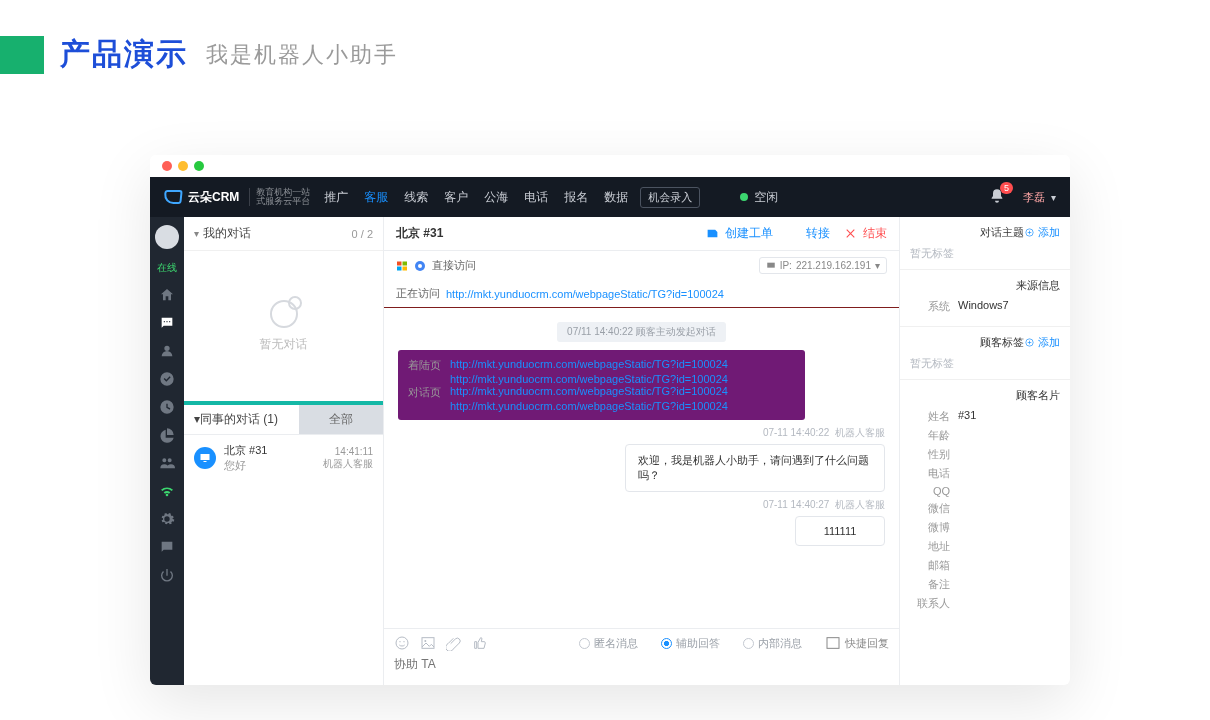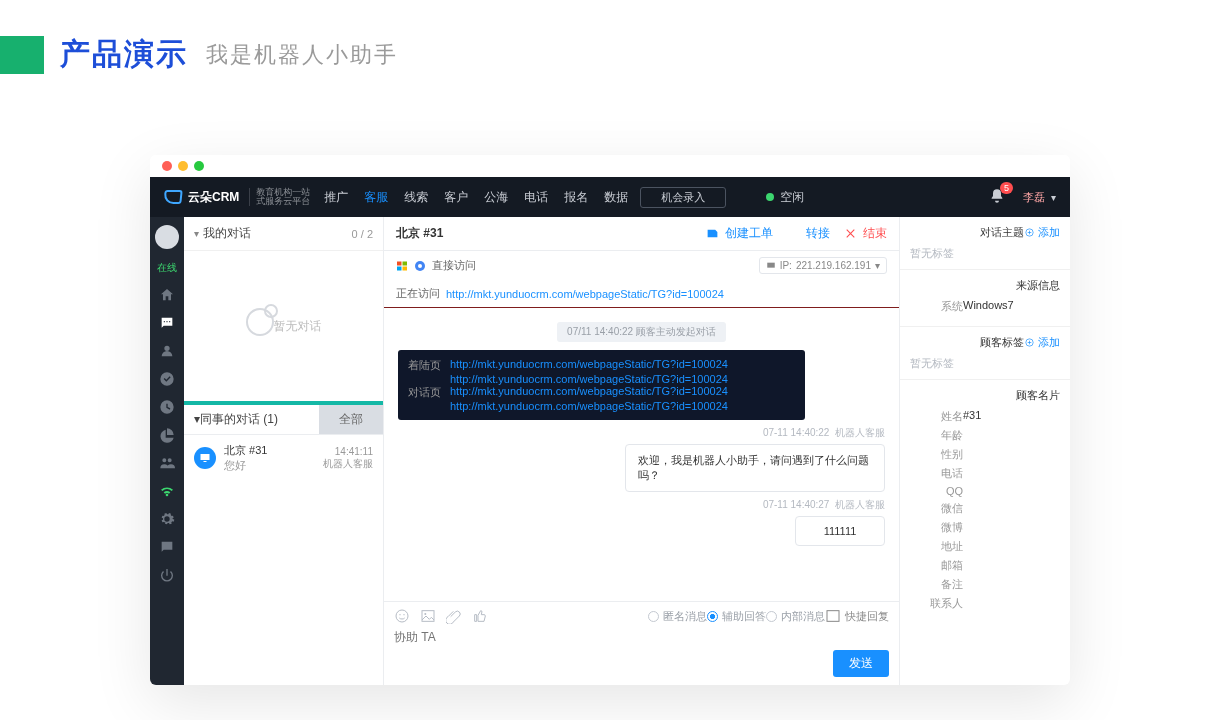--- a/index.html
+++ b/index.html
@@ -16,21 +16,21 @@
 .tldot.r{background:#ff5f56}.tldot.y{background:#ffbd2e}.tldot.g{background:#27c93f}
 
 .topdark{height:40px;background:#141a23;display:flex;align-items:center;color:#c9cdd4;font-size:12px;padding:0 14px}
 .logo{display:flex;align-items:center;gap:6px;margin-right:14px}
 .logo-mark{width:18px;height:14px;border:2px solid #3fa7ff;border-radius:3px 3px 3px 10px;transform:skewX(-6deg)}
 .logo-txt{color:#fff;font-weight:700;font-size:12px}
 .logo-tag{font-size:9px;color:#8b8f95;line-height:1.05;border-left:1px solid #3a3f48;padding-left:6px;margin-left:4px}
 .nav-items{display:flex;gap:16px}
 .nav-items span{cursor:pointer}
 .nav-items .active{color:#1990ff}
-.rec-btn{border:1px solid #4b5360;border-radius:3px;padding:2px 20px;margin-left:12px;color:#c9cdd4;font-size:11px;cursor:pointer}
+.rec-btn{border:1px solid #4b5360;border-radius:3px;padding:2px 7px;margin-left:12px;color:#c9cdd4;font-size:11px;cursor:pointer}
 .status-dot{width:8px;height:8px;border-radius:50%;background:#3cd66f;margin-left:40px;margin-right:6px}
 .spacer{flex:1}
 .bell{position:relative;margin-right:18px;cursor:pointer}
 .bell svg{width:16px;height:16px;fill:#c9cdd4}
 .bell-badge{position:absolute;top:-6px;right:-8px;background:#ff4d4f;color:#fff;font-size:9px;border-radius:8px;padding:0 4px;line-height:12px}
 .user-name{color:#fca5a5;font-size:11px}
 .chev{margin-left:6px;color:#c9cdd4;font-size:10px}
 
 .main{display:flex;height:calc(100% - 62px)}
 
@@ -38,72 +38,72 @@
 .avatar-sm{width:24px;height:24px;border-radius:50%;background:#d9dde3}
 .rail-status{color:#3cd66f;font-size:10px}
 .rail-ic{width:16px;height:16px;fill:#6f7782;cursor:pointer}
 .rail-ic.on{fill:#fff}
 .rail-ic.green{fill:#3cd66f}
 
 .convcol{width:200px;border-right:1px solid #ebedf0;display:flex;flex-direction:column;font-size:12px;color:#444}
 .conv-hdr{display:flex;align-items:center;justify-content:space-between;padding:8px 10px;border-bottom:1px solid #f0f0f0}
 .conv-hdr .arrow{font-size:10px;color:#888;margin-right:4px}
 .conv-count{color:#999;font-size:11px}
-.empty-box{flex:0 0 150px;display:flex;flex-direction:row;align-items:center;justify-content:center;color:#bbb}
+.empty-box{flex:0 0 150px;display:flex;flex-direction:column;align-items:center;justify-content:center;color:#bbb}
 .empty-face{width:28px;height:28px;border:2px solid #d6d9de;border-radius:50%;position:relative;margin-bottom:8px}
 .empty-face:after{content:"";position:absolute;width:10px;height:10px;border:2px solid #d6d9de;border-radius:50%;right:-6px;top:-6px}
 .colleague-hdr{display:flex;align-items:center;border-top:4px solid #14b8a6;border-bottom:1px solid #ebedf0}
 .colleague-hdr .lbl{flex:1;padding:6px 10px}
-.colleague-hdr .all{background:#d9dde3;color:#666;width:64px;text-align:center;padding:6px 0;cursor:pointer}
+.colleague-hdr .all{background:#d9dde3;color:#666;width:84px;text-align:center;padding:6px 0;cursor:pointer}
 .conv-item{display:flex;align-items:center;padding:8px 10px;gap:8px;cursor:pointer}
 .conv-ic{width:22px;height:22px;border-radius:50%;background:#1990ff;display:flex;align-items:center;justify-content:center}
 .conv-ic svg{width:12px;height:12px;fill:#fff}
 .conv-txt{flex:1}
 .conv-txt .t{font-size:11px;color:#333}
 .conv-txt .s{font-size:11px;color:#999}
 .conv-time{text-align:right;font-size:10px;color:#999}
 
 .chatcol{flex:1;display:flex;flex-direction:column;border-right:1px solid #ebedf0;min-width:0}
 .chat-hdr{display:flex;align-items:center;padding:8px 12px;border-bottom:1px solid #ebedf0;font-size:12px}
 .chat-title{font-weight:600;color:#333;flex:1}
 .chat-act{display:flex;align-items:center;gap:6px;color:#1990ff;margin-left:14px;cursor:pointer;font-size:12px}
 .chat-act.red{color:#ff4d4f}
 .chat-act svg{width:13px;height:13px;fill:currentColor}
 .visit-row{padding:6px 12px;font-size:11px;color:#666;display:flex;align-items:center;gap:6px}
 .visit-row .lnk{color:#1990ff;text-decoration:none}
 .ip-pill{margin-left:auto;border:1px solid #e3e6eb;border-radius:3px;padding:2px 6px;font-size:10px;color:#888;display:flex;align-items:center;gap:4px;cursor:pointer}
 .ip-pill svg{width:10px;height:10px;fill:#888}
 .chat-body{flex:1;overflow:auto;padding:10px 14px;font-size:11px;color:#666}
 .sys-pill{background:#eef1f5;border-radius:3px;padding:3px 10px;display:block;width:max-content;margin:4px auto 8px;color:#9aa0a8;font-size:10px}
-.link-card{background:#0f172a;border-radius:3px;padding:8px 10px;margin:0 80px 4px 0}
+.link-card{background:#701a75;border-radius:3px;padding:8px 10px;margin:0 80px 4px 0}
 .link-card .row{display:flex;gap:6px}
 .link-card .lbl{color:#999;width:36px}
 .link-card .lnk{color:#1990ff}
 .time-r{text-align:right;color:#b4b9c1;font-size:10px;margin:6px 0 4px}
 .bubble{border:1px solid #e3e6eb;border-radius:4px;padding:8px 12px;max-width:260px;margin-left:auto;color:#333;background:#fff}
 
 .composer{border-top:1px solid #ebedf0;padding:6px 10px 8px}
 .comp-tools{display:flex;align-items:center;gap:10px;color:#9aa0a8;font-size:11px}
 .comp-tools svg{width:16px;height:16px;fill:#b6bcc5;cursor:pointer}
-.comp-opts{margin-left:auto;display:flex;align-items:center;gap:0}
+.comp-opts{margin-left:auto;display:flex;align-items:center;gap:23px}
 .comp-opts label{display:flex;align-items:center;gap:4px;cursor:pointer}
 .radio{width:11px;height:11px;border:1px solid #c4c9d1;border-radius:50%;display:inline-block}
 .radio.on{border-color:#1990ff;background:radial-gradient(#1990ff 40%,#fff 45%)}
 .qk{display:flex;align-items:center;gap:4px;color:#888;cursor:pointer}
 .textarea{width:100%;border:none;outline:none;font-size:12px;color:#999;padding:6px 0;height:26px}
 .send-row{display:flex;justify-content:flex-end}
 .send-btn{background:#1990ff;color:#fff;border:none;border-radius:3px;padding:5px 16px;font-size:12px;cursor:pointer}
 
 .infocol{width:170px;font-size:11px;color:#666;overflow:auto}
 .info-sec{border-bottom:1px solid #f0f0f0;padding:8px 10px}
 .info-hdr{display:flex;justify-content:flex-end;align-items:center;margin-bottom:6px;color:#333}
 .info-hdr .add{color:#1990ff;cursor:pointer;display:flex;align-items:center;gap:3px}
 .info-hdr .add svg{width:11px;height:11px;fill:#1990ff}
 .muted{color:#b4b9c1}
-.kv{display:flex;margin:4px 13px}
+.kv{display:flex;gap:8px;margin:4px 0}
 .kv .k{width:40px;color:#999;text-align:right}
 .kv .v{color:#333}
 </style>
 </head>
 <body>
 
 <div class="page-header">
   <div class="green-block"></div>
   <div class="page-title">产品演示</div>
   <div class="page-sub">我是机器人小助手</div>
@@ -330,23 +330,20 @@
               </label>
             <div class="qk">
                 <svg width="12" height="12" viewBox="0 0 24 24">
                   <rect x="3" y="4" width="18" height="16" fill="none" stroke="#888" stroke-width="1.5"></rect>
                 </svg>
                 <span>快捷回复</span>
               </div>
           </div>
         </div>
         <input class="textarea" placeholder="协助 TA" style="">
-        <div class="send-row">
-            <button class="send-btn">发送</button>
-          </div>
       </div>
     </div>
 
     <div class="infocol">
       <div class="info-sec">
         <div class="info-hdr">
             <span>对话主题</span>
           <span class="add">
               <svg viewBox="0 0 24 24">
                 <circle cx="12" cy="12" r="8" fill="none" stroke="#1990ff" stroke-width="1.5"></circle>

